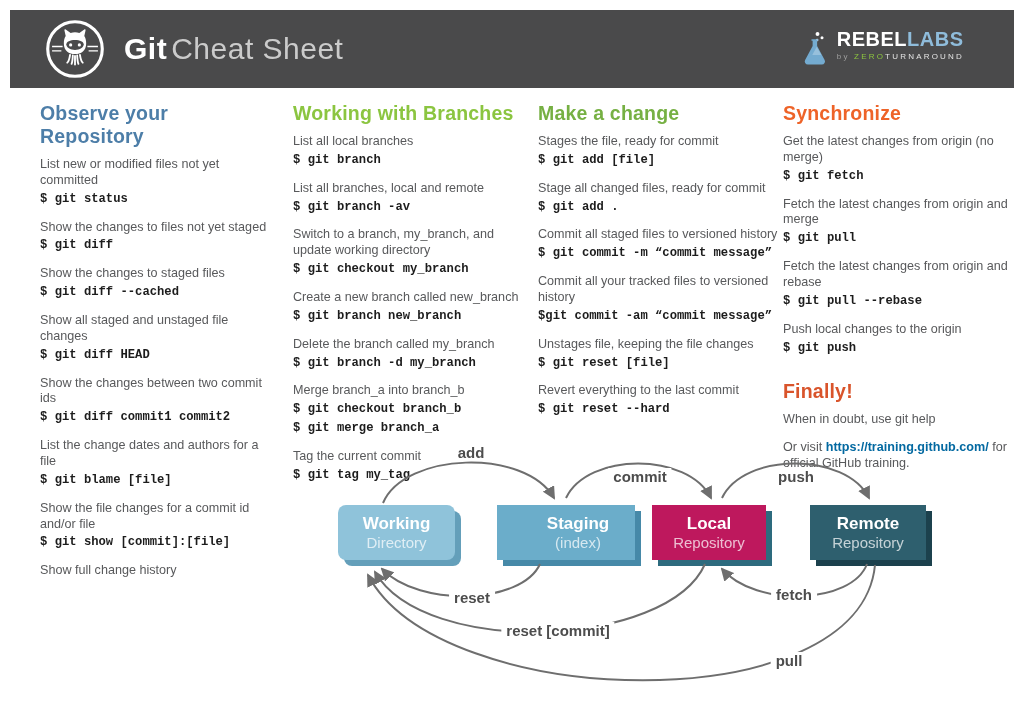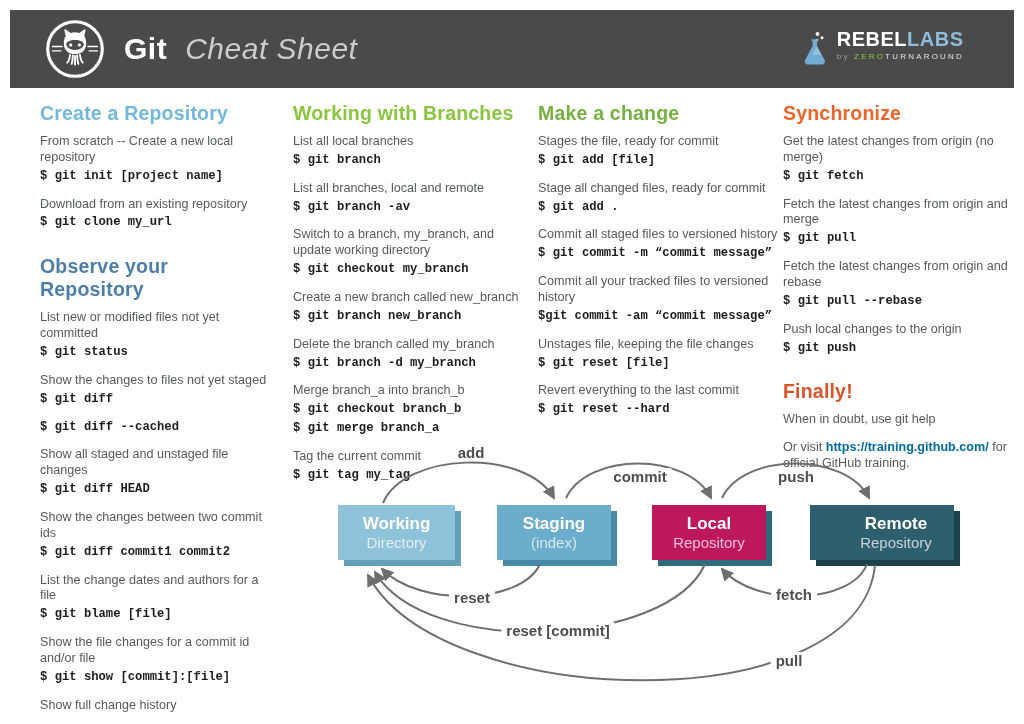--- a/index.html
+++ b/index.html
@@ -4,21 +4,21 @@
 <style>
   html,body{margin:0;padding:0;background:#e9e9e9;}
   .page{position:relative;width:1024px;height:724px;background:#ffffff;overflow:hidden;
         font-family:"Liberation Sans",sans-serif;}
   
   .header{position:absolute;left:10px;right:10px;top:10px;height:78px;background:#4a4a4b;
           display:flex;align-items:center;}
   .octocat{width:62px;height:62px;margin-left:34px;flex:0 0 auto;}
   .h-title{margin-left:18px;font-size:30px;letter-spacing:.5px;white-space:nowrap;}
   .t-bold{color:#ffffff;font-weight:bold;}
-  .t-light{color:#cbcbcb;font-weight:normal;margin-left:18px;font-style:italic;}
+  .t-light{color:#cbcbcb;font-weight:normal;margin-left:4px;}
   .brand{margin-left:auto;margin-right:50px;display:flex;align-items:flex-start;}
   .flask{width:30px;height:40px;margin-right:6px;}
   .brand-name{font-size:20px;font-weight:bold;letter-spacing:.5px;line-height:1;}
   .brand-rebel{color:#ffffff;}
   .brand-labs{color:#8fbcdb;}
   .brand-by{font-size:8px;letter-spacing:2.2px;margin-top:3px;color:#9d9d9d;}
   .brand-zero{color:#8dc63f;}
   .brand-turn{color:#e3e3e3;}
   
   .col{position:absolute;top:102px;}
@@ -74,41 +74,31 @@
           <span>by</span>
           <span class="brand-zero">ZERO</span><span class="brand-turn">TURNAROUND</span>
         </div>
       </div>
     </div>
   </div>
 
   <div id="cols">
       <div class="col" style="left: 40px; width: 237px;">
         <div class="sec">
-          <div class="sec-title" style="color: rgb(116, 184, 216);">Create a Repository</div>
-          <div class="item">
-            <div class="desc">From scratch -- Create a new local repository</div>
-            <div class="code">$ git init [project name]</div>
-          </div>
-          <div class="item">
-            <div class="desc">Download from an existing repository</div>
-            <div class="code">$ git clone my_url</div>
-          </div>
-        </div>
-        <div class="sec">
           <div class="sec-title" style="color: rgb(77, 126, 168);">Observe your Repository</div>
           <div class="item">
             <div class="desc">List new or modified files not yet committed</div>
             <div class="code">$ git status</div>
           </div>
           <div class="item">
             <div class="desc">Show the changes to files not yet staged</div>
             <div class="code">$ git diff</div>
           </div>
           <div class="item">
+            <div class="desc">Show the changes to staged files</div>
             <div class="code">$ git diff --cached</div>
           </div>
           <div class="item">
             <div class="desc">Show all staged and unstaged file changes</div>
             <div class="code">$ git diff HEAD</div>
           </div>
           <div class="item">
             <div class="desc">Show the changes between two commit ids</div>
             <div class="code">$ git diff commit1 commit2</div>
           </div>
@@ -230,33 +220,33 @@
       <path d="M 383 63 C 405 12, 525 8, 554 58" marker-end="url(#arr)"></path>
       <path d="M 566 58 C 588 12, 688 12, 711 58" marker-end="url(#arr)"></path>
       <path d="M 722 58 C 744 12, 846 12, 869 58" marker-end="url(#arr)"></path>
       <path d="M 540 124 C 522 164, 420 168, 382 129" marker-end="url(#arr)"></path>
       <path d="M 867 124 C 852 164, 756 168, 722 129" marker-end="url(#arr)"></path>
       <path d="M 705 124 C 668 208, 425 218, 375 132" marker-end="url(#arr)"></path>
       <path d="M 875 125 C 860 282, 440 272, 368 135" marker-end="url(#arr)"></path>
     </g>
   </svg>
 
-  <div class="dbox" style="left: 338px; top: 505px; width: 117px; background: rgb(143, 195, 218); box-shadow: rgb(100, 159, 186) 6px 6px 0px 0px;">
+  <div class="dbox" style="left: 338px; top: 505px; width: 117px; background: rgb(143, 195, 218); box-shadow: rgb(100, 159, 186) 6px 6px 0px 0px; border-radius: 8px;">
     <span class="l1">Working</span>
     <span class="l2">Directory</span>
   </div>
-  <div class="dbox" style="left: 497px; top: 505px; width: 114px; background: rgb(107, 173, 202); box-shadow: rgb(70, 137, 168) 6px 6px 0px 0px;">
+  <div class="dbox" style="left: 497px; top: 505px; width: 114px; background: rgb(107, 173, 202); box-shadow: rgb(70, 137, 168) 6px 6px 0px 0px; padding-left: 24px;">
     <span class="l1">Staging</span>
     <span class="l2">(index)</span>
   </div>
   <div class="dbox" style="left: 652px; top: 505px; width: 114px; background: #be185d; box-shadow: rgb(45, 107, 126) 6px 6px 0px 0px;">
     <span class="l1">Local</span>
     <span class="l2">Repository</span>
   </div>
-  <div class="dbox" style="left: 810px; top: 505px; width: 116px; background: rgb(46, 95, 110); box-shadow: rgb(28, 65, 77) 6px 6px 0px 0px; padding-left: 28px;">
+  <div class="dbox" style="left: 810px; top: 505px; width: 116px; background: rgb(46, 95, 110); box-shadow: rgb(28, 65, 77) 6px 6px 0px 0px;">
     <span class="l1">Remote</span>
     <span class="l2">Repository</span>
   </div>
 
   <div class="alabel" style="left:471px;top:444px;">add</div>
   <div class="alabel" style="left:640px;top:468px;">commit</div>
   <div class="alabel" style="left:796px;top:468px;">push</div>
   <div class="alabel" style="left:472px;top:589px;">reset</div>
   <div class="alabel" style="left:794px;top:586px;">fetch</div>
   <div class="alabel" style="left:558px;top:622px;">reset [commit]</div>

